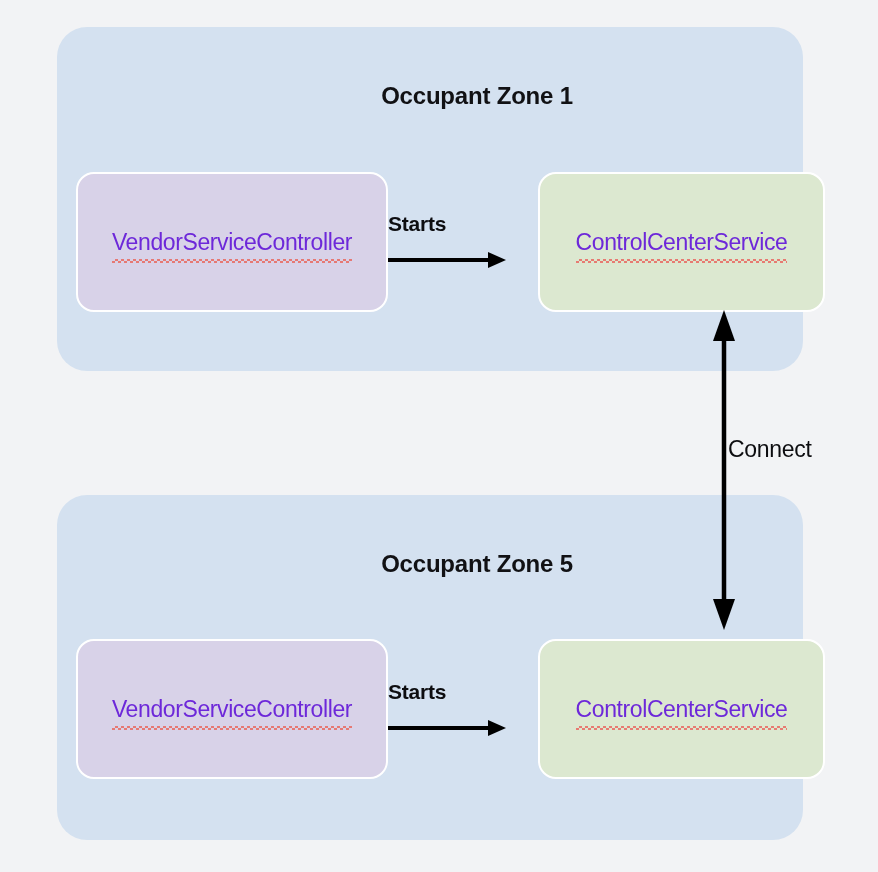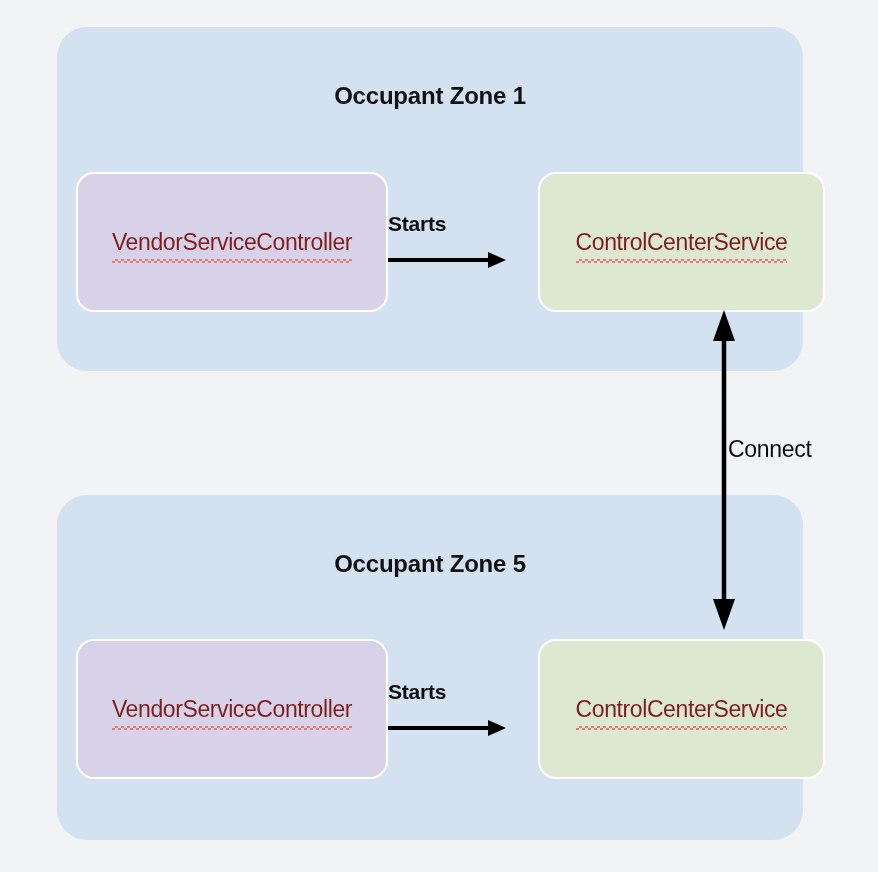--- a/index.html
+++ b/index.html
@@ -36,20 +36,21 @@
   .zone-title {
     position: absolute;
     left: 0;
     width: 100%;
     text-align: center;
     font-size: 24px;
     font-weight: bold;
     color: #111114;
     letter-spacing: -0.2px;
     line-height: 1;
+    padding-left: 47px;
   }
   #zone-1 .zone-title { top: 57px; }
   #zone-2 .zone-title { top: 57px; }
 
   
   .node {
     position: absolute;
     border: 2px solid #ffffff;
     border-radius: 18px;
     box-sizing: border-box;
@@ -57,21 +58,21 @@
     align-items: center;
     justify-content: center;
   }
   .node.purple { background: #d8d2e8; }
   .node.green  { background: #dce8d0; margin-left: 40px; }
 
   .node-label {
     position: relative;
     font-size: 23px;
     font-weight: 400;
-    color: #7f1d1d;
+    color: #6d28d9;
     letter-spacing: -0.4px;
     white-space: nowrap;
     line-height: 1;
   }
   
   .node-label::after {
     content: "";
     position: absolute;
     left: 0;
     right: 0;

